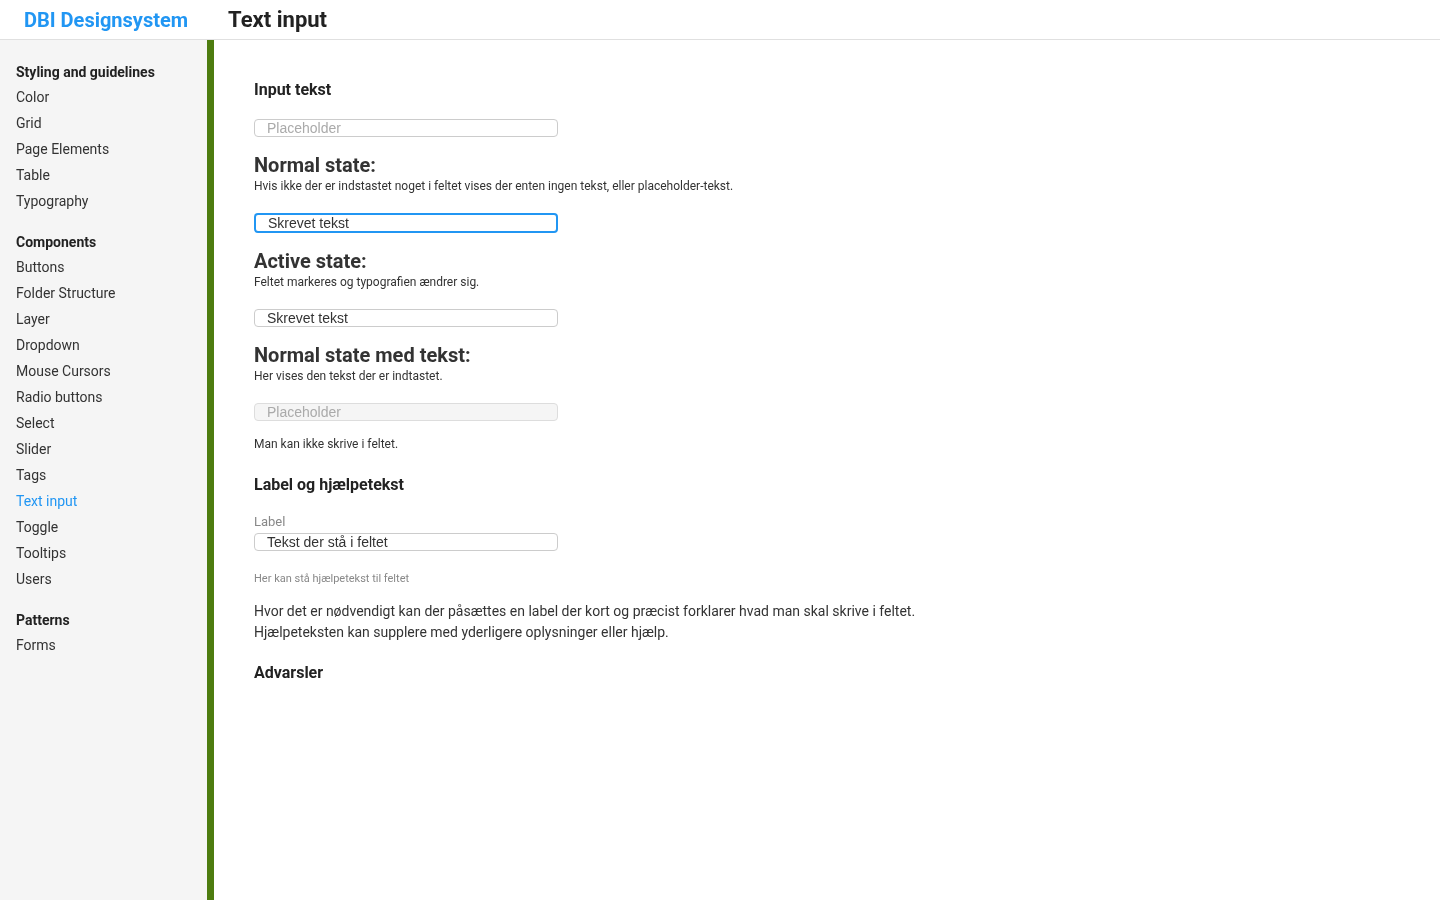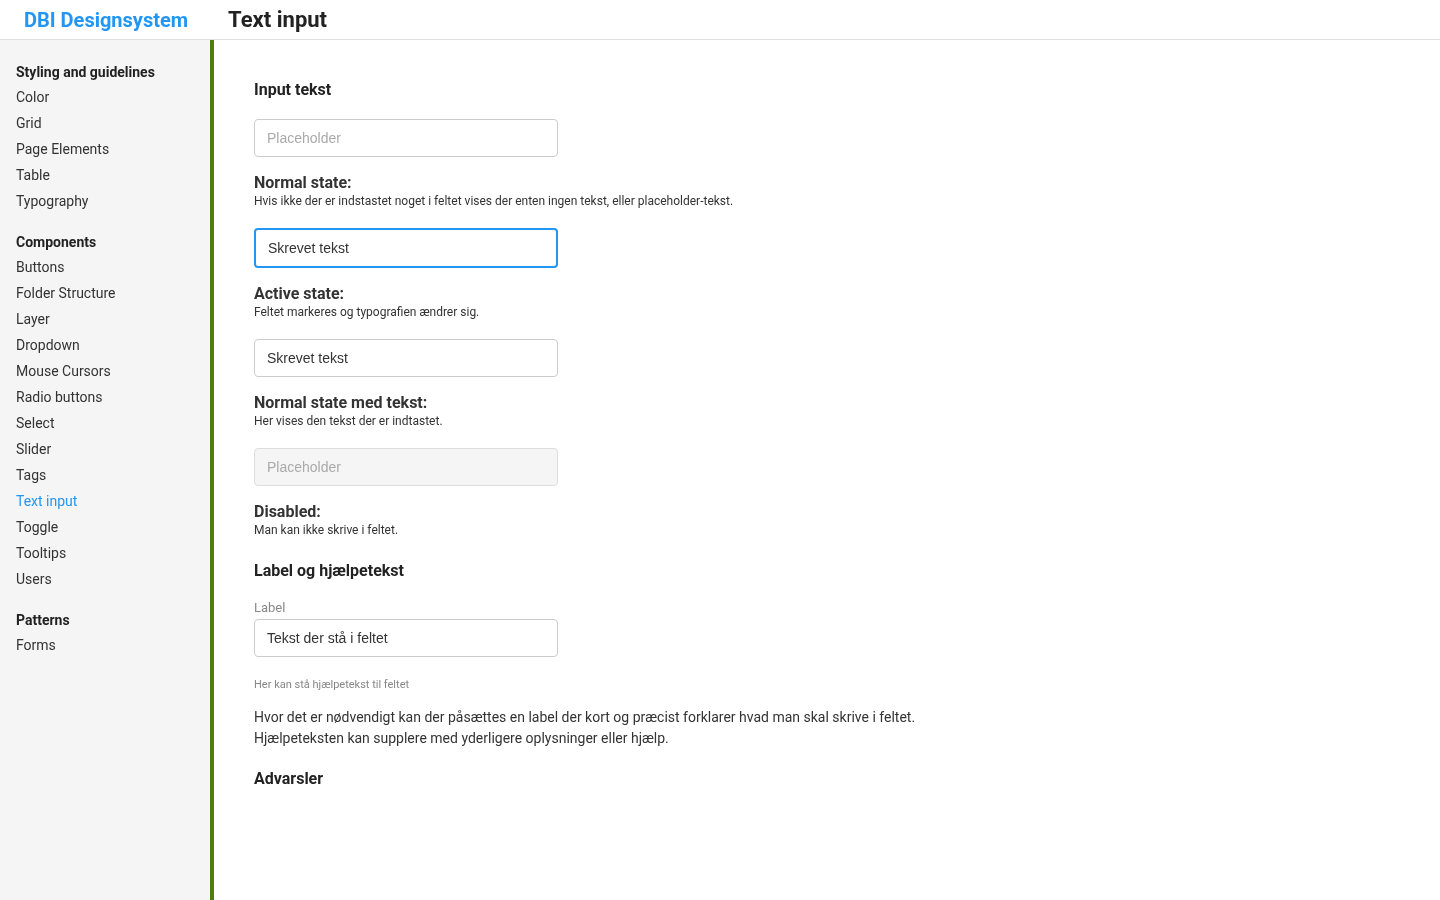--- a/index.html
+++ b/index.html
@@ -32,21 +32,21 @@
     .layout {
       display: flex;
       flex: 1;
       overflow: hidden;
     }
 
     
     .sidebar {
       width: 214px;
       background: #f5f5f5;
-      border-right: 4px solid #4d7c0f;
+      border-right: 7px solid #4d7c0f;
       overflow-y: auto;
       flex-shrink: 0;
       padding: 16px 0;
     }
     .sidebar-section-title {
       font-weight: 700;
       font-size: 14px;
       padding: 8px 16px 4px 16px;
       color: #222;
     }
@@ -73,21 +73,21 @@
       font-size: 16px;
       font-weight: 700;
       color: #222;
       margin-bottom: 20px;
       margin-top: 8px;
     }
 
     
     .input-field {
       width: 304px;
-      padding: 10px 12px;
+      padding: 0 12px;
       border: 1px solid #ccc;
       border-radius: 4px;
       font-size: 14px;
       color: #333;
       background: #fff;
       outline: none;
       display: block;
     }
     .input-field::placeholder { color: #aaa; }
     .input-field.active-state {
@@ -107,21 +107,21 @@
     }
     .input-field.with-label {
       border-color: #ccc;
       color: #333;
     }
 
     .state-label {
       font-weight: 700;
       margin-top: 12px;
       margin-bottom: 2px;
-      font-size: 16px;
+      font-size: 20px;
       color: #333;
     }
     .state-desc {
       font-size: 12px;
       color: #333;
       margin-bottom: 20px;
     }
 
     .field-label {
       font-size: 13px;
@@ -194,21 +194,20 @@
 
     <input class="input-field active-state mb-16" type="text" value="Skrevet tekst" style="">
     <div class="state-label">Active state:</div>
     <div class="state-desc">Feltet markeres og typografien ændrer sig.</div>
 
     <input class="input-field normal-with-text mb-16" type="text" value="Skrevet tekst" style="">
     <div class="state-label">Normal state med tekst:</div>
     <div class="state-desc">Her vises den tekst der er indtastet.</div>
 
     <input class="input-field disabled-state mb-16" type="text" disabled="" placeholder="Placeholder" style="">
-    <div class="state-label">Disabled:</div>
     <div class="state-desc">Man kan ikke skrive i feltet.</div>
 
     <div class="section-title" style="margin-top: 24px;">Label og hjælpetekst</div>
 
     <div class="field-label">Label</div>
     <input class="input-field with-label" type="text" value="Tekst der stå i feltet" style="">
     <div class="field-helper">Her kan stå hjælpetekst til feltet</div>
 
     <div class="field-desc">
       <span>Hvor det er nødvendigt kan der påsættes en label der kort og præcist forklarer hvad man skal skrive i feltet.</span><br>

